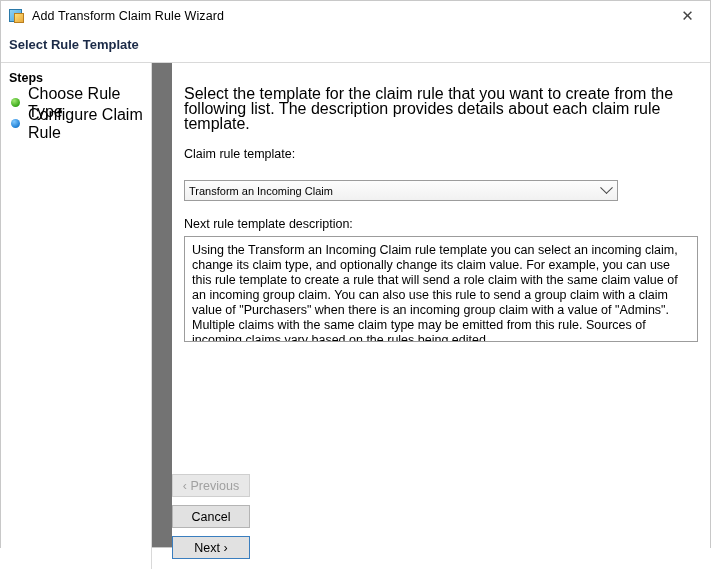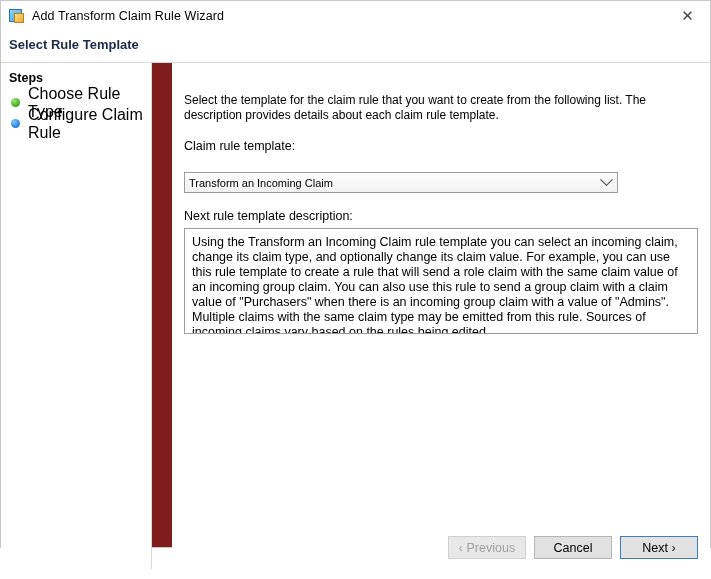--- a/index.html
+++ b/index.html
@@ -14,21 +14,21 @@
     font-size: 12px;
     color: #000000;
     overflow: hidden;
   }
   .window {
     position: relative;
     width: 711px;
     height: 548px;
     box-sizing: border-box;
     border: 1px solid #c8c8c8;
-    background: #7f1d1d;
+    background: #737373;
   }
   
   .titlebar {
     height: 30px;
     display: flex;
     align-items: center;
     background: #ffffff;
     padding-left: 8px;
     position: relative;
   }
@@ -133,24 +133,24 @@
     color: #000;
   }
   .content {
     flex: 1;
     position: relative;
     background: #ffffff;
     padding: 12px 12px 0 12px;
     box-sizing: border-box;
   }
   .intro {
-    font-size: 12px;
+    font-size: 16px;
     line-height: 15px;
     color: #000;
-    margin: 18px 0 16px 0;
+    margin: 11px 0 16px 0;
     max-width: 512px;
   }
   .field-label {
     font-size: 12.5px;
     color: #000;
     margin-bottom: 19px;
   }
   
   .combo {
     width: 434px;
@@ -199,24 +199,24 @@
     line-height: 15px;
     color: #000;
     overflow: hidden;
   }
   
   .footer {
     position: absolute;
     left: 0;
     right: 0;
     bottom: 10px;
-    padding-right: 12px;
     display: flex;
     justify-content: flex-end;
     gap: 8px;
+    flex-direction: column;
   }
   .btn {
     width: 78px;
     height: 23px;
     box-sizing: border-box;
     border: 1px solid #b4b4b4;
     background: #e1e1e1;
     font-family: "Liberation Sans", sans-serif;
     font-size: 12.5px;
     color: #000;

